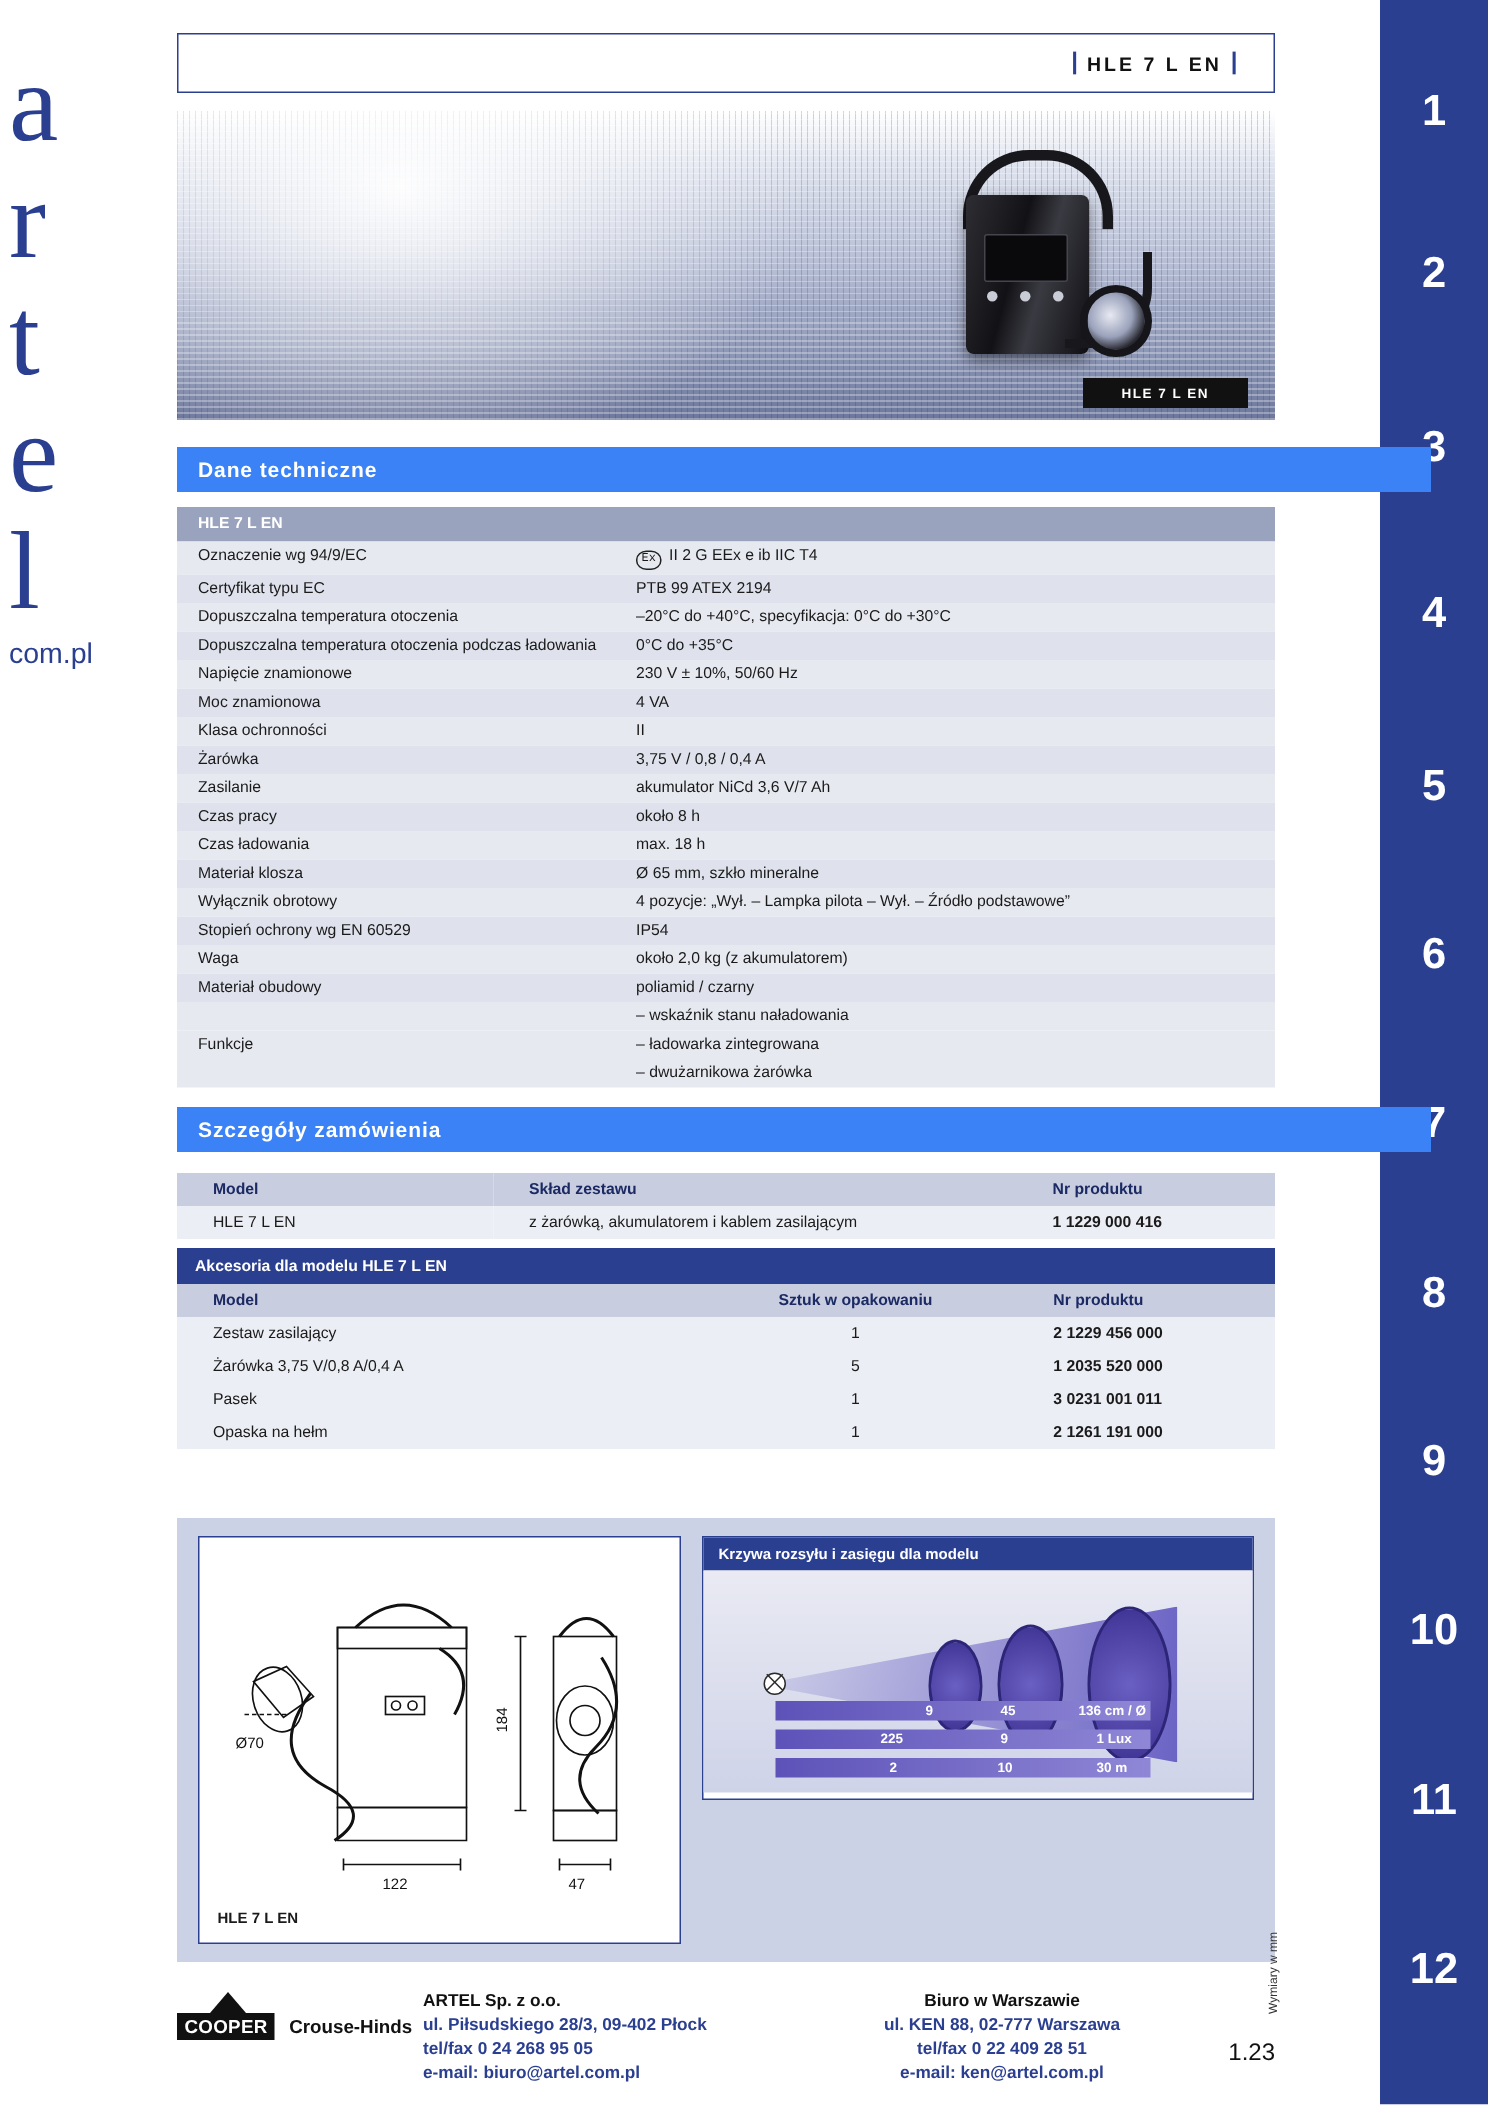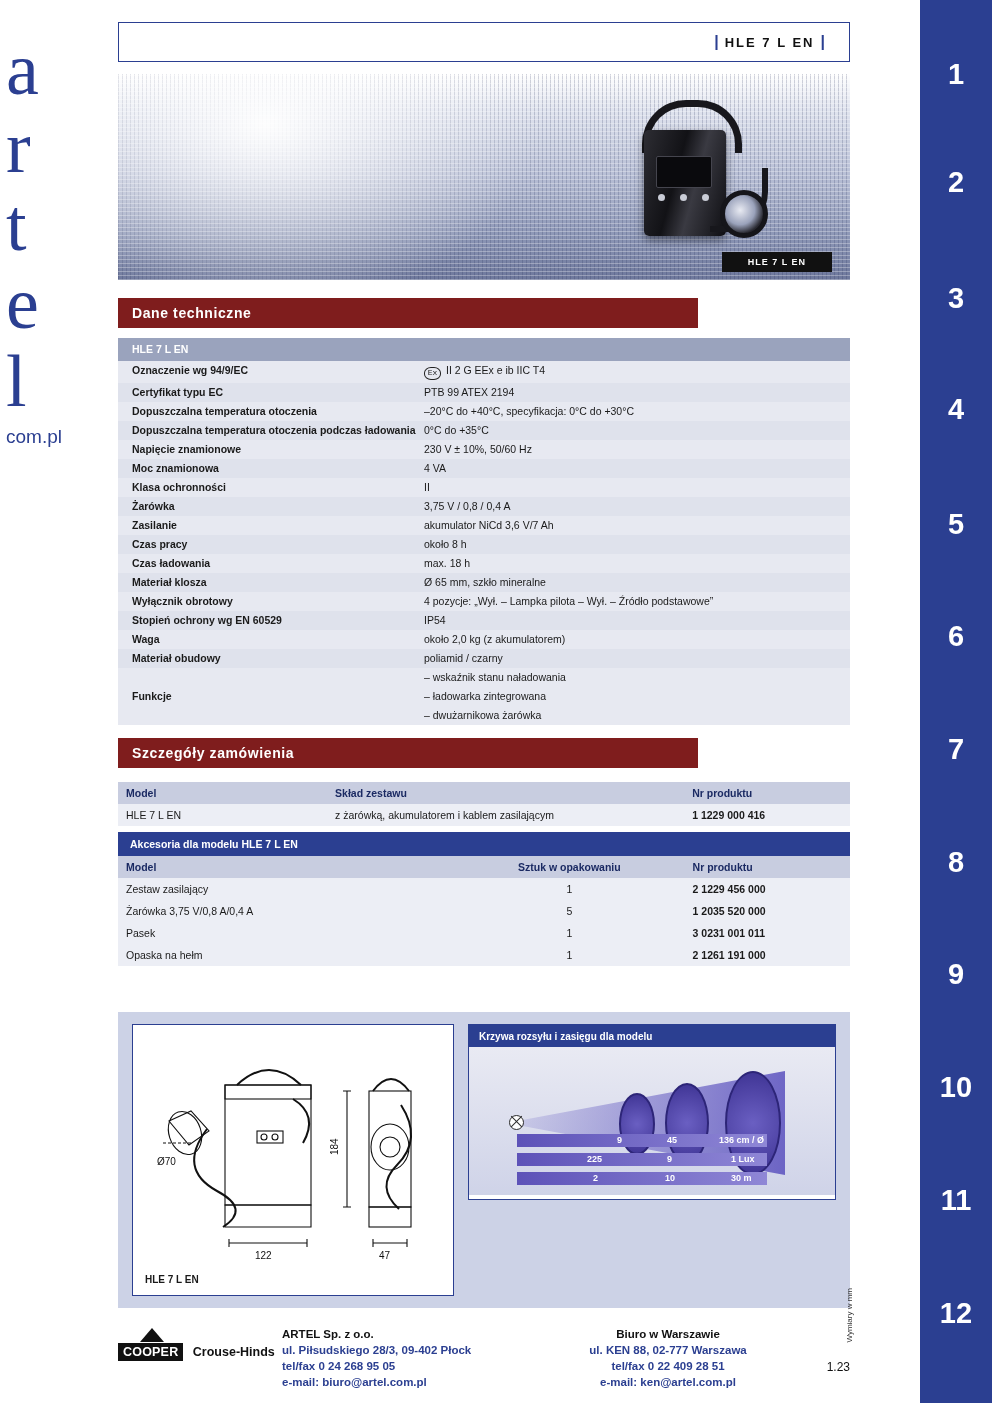--- a/index.html
+++ b/index.html
@@ -105,49 +105,49 @@
     border:5px solid #15151a;box-sizing:border-box;
   }
   .hero-caption{
     position:absolute;right:18px;bottom:8px;
     background:#111;color:#fff;font-size:9px;font-weight:bold;
     letter-spacing:1px;padding:5px 26px;
   }
 
   
   .sec-head{
-    position:absolute;left:0;width:580px;height:30px;background:#7f1d1d;
+    position:absolute;left:0;width:836px;height:30px;background:#3b82f6;
     color:#fff;font-size:14px;font-weight:bold;letter-spacing:.6px;
     display:flex;align-items:center;padding-left:14px;box-sizing:border-box;
   }
 
   
   .tech{
     position:absolute;left:0;width:732px;border-collapse:collapse;
     font-size:10.5px;
   }
   .tech td{padding:3px 0 3px 14px;vertical-align:top;line-height:13px;}
   .tech td.v{padding-left:0;}
   .tech tr.head td{
     background:#9aa3bd;color:#fff;font-weight:bold;font-size:10.5px;padding:5px 0 5px 14px;
   }
   .tech tr.a td{background:#e7e9f1;}
   .tech tr.b td{background:#dfe2ec;}
-  .tech .col1{width:292px;font-weight:bold;}
+  .tech .col1{width:292px;}
   .ex-mark{
     display:inline-block;width:15px;height:11px;border:1px solid #222;
     border-radius:7px/6px;text-align:center;line-height:10px;font-size:8px;
     margin-right:5px;vertical-align:-1px;font-family:Liberation Mono, monospace;
   }
 
   
   .ord{
     position:absolute;left:0;width:732px;border-collapse:collapse;font-size:10.5px;
   }
-  .ord td{padding:4px 0 4px 8px;line-height:14px;}
+  .ord td{padding:4px 0 4px 24px;line-height:14px;}
   .ord tr.hdr td{background:#c8cde0;font-weight:bold;color:#1b2a63;}
   .ord tr.row td{background:#eceef5;}
   .ord tr.blue td{background:#2b3f91;color:#fff;font-weight:bold;padding:5px 0 5px 12px;}
   .ord .cmod{width:250px;}
   .ord .cset{width:430px;}
   .ord .cnum{width:190px;font-weight:bold;}
   .ord .cqty{width:280px;text-align:center;}
   .ord2 .cmod{width:400px;}
 
   
@@ -216,21 +216,21 @@
   .cooper .ch{font-size:12.5px;font-weight:bold;color:#111;margin-left:5px;}
   .cooper .tri{
     position:absolute;left:22px;top:-14px;width:0;height:0;
     border-left:12px solid transparent;border-right:12px solid transparent;
     border-bottom:14px solid #111;
   }
   .addr{
     position:absolute;font-size:11.5px;line-height:16px;color:#2b3f91;font-weight:bold;
   }
   .addr .name{color:#111;}
-  .pagenum{position:absolute;right:0;top:42px;font-size:12px;color:#111;}
+  .pagenum{position:absolute;right:0;top:42px;font-size:16px;color:#111;}
 </style>
 </head>
 <body>
 
 <div class="brand">
   <div class="brand-logo">
     <div class="letters">
       <span>a</span>
       <span>r</span>
       <span>t</span>

